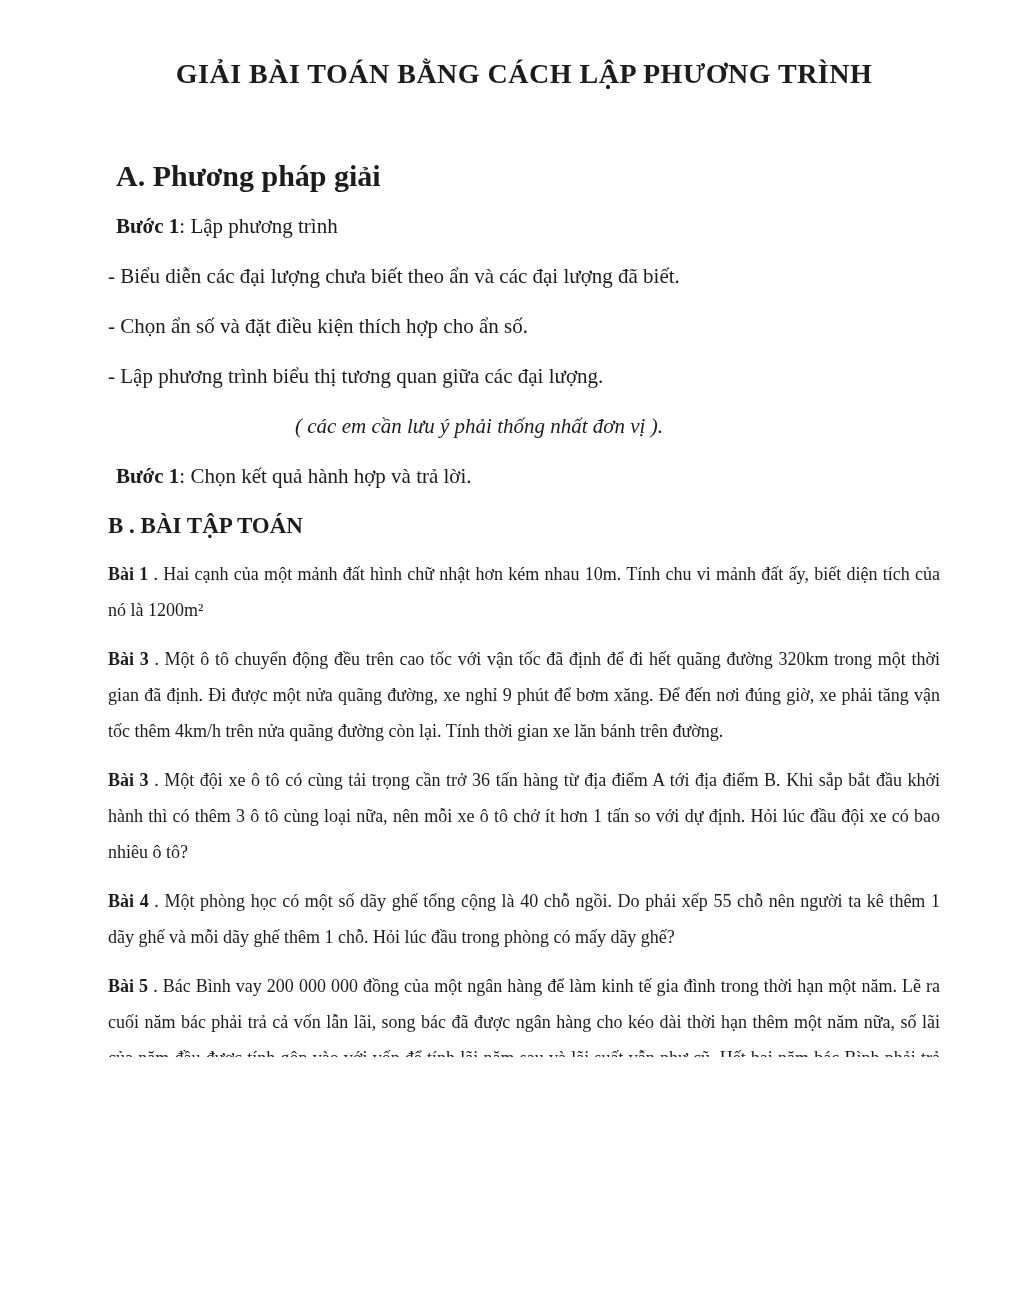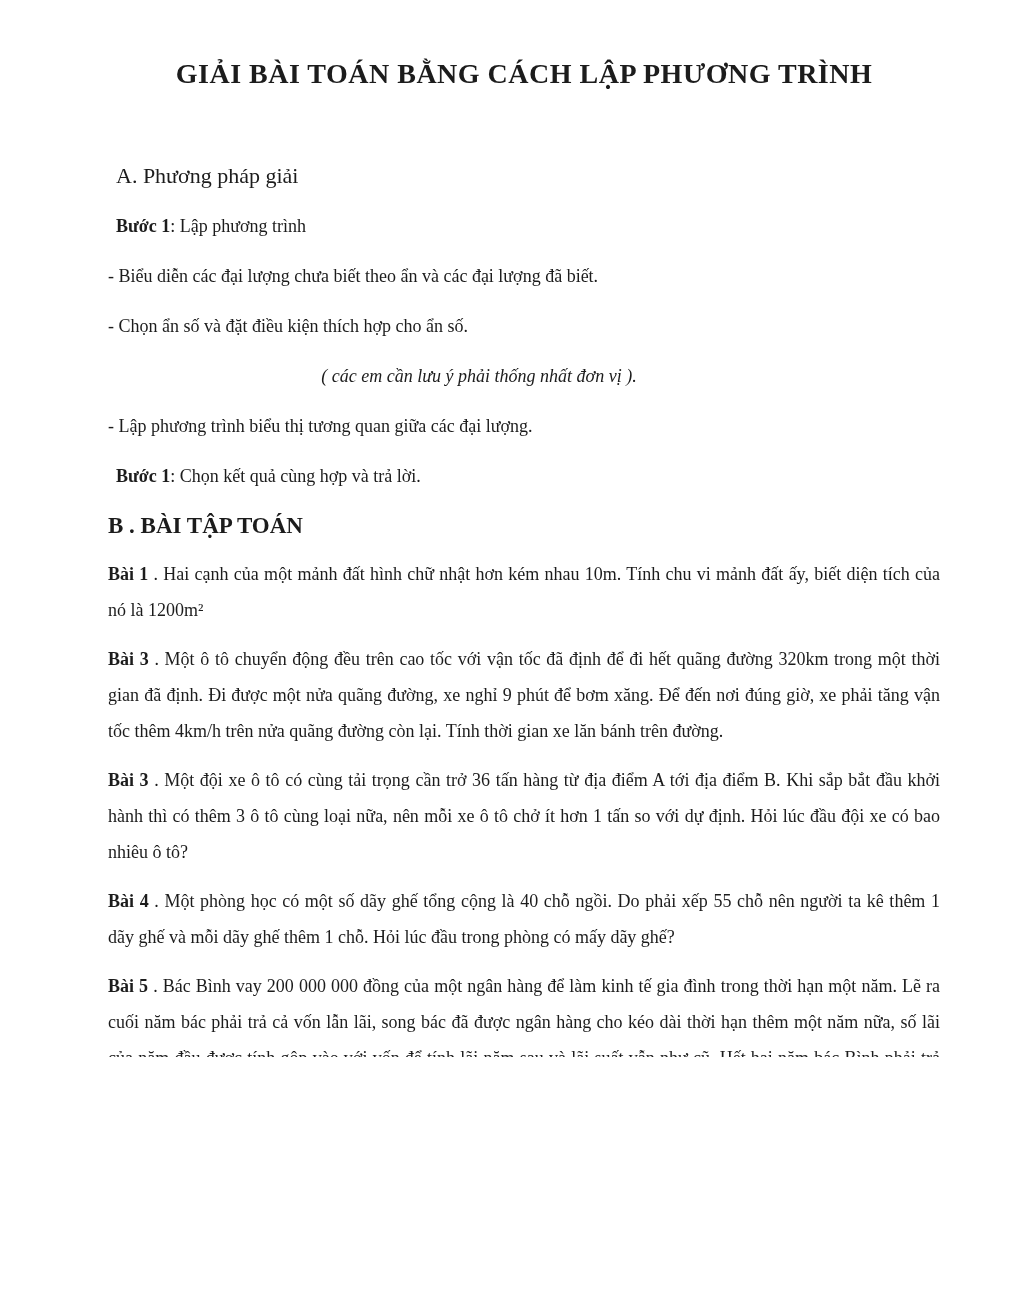--- a/index.html
+++ b/index.html
@@ -23,33 +23,33 @@
   }
   .doc-title {
     font-size: 28px;
     font-weight: bold;
     text-align: center;
     line-height: 36px;
     margin: 0 0 66px 0;
     letter-spacing: 0.5px;
   }
   .heading-a {
-    font-size: 22px;
-    font-weight: normal;
+    font-size: 30px;
+    font-weight: bold;
     line-height: 36px;
     margin: 0 0 14px 8px;
   }
   .heading-b {
     font-size: 23px;
     font-weight: bold;
     line-height: 36px;
     margin: 0 0 12px 0;
   }
   .line {
-    font-size: 18px;
+    font-size: 21px;
     line-height: 36px;
     margin: 0 0 14px 0;
   }
   .step-line { margin-left: 8px; }
   .step-label { font-weight: bold; }
   .note-line {
     font-style: italic;
     text-align: center;
     padding-right: 90px;
   }
@@ -69,26 +69,26 @@
   <h1 class="doc-title">GIẢI BÀI TOÁN BẰNG CÁCH LẬP PHƯƠNG TRÌNH</h1>
 
   <div class="heading-a">A. Phương pháp giải</div>
 
   <p class="line step-line"><span class="step-label">Bước 1</span><span>: Lập phương trình</span></p>
 
   <p class="line">- Biểu diễn các đại lượng chưa biết theo ẩn và các đại lượng đã biết.</p>
 
   <p class="line">- Chọn ẩn số và đặt điều kiện thích hợp cho ẩn số.</p>
 
+  <p class="line">- Lập phương trình biểu thị tương quan giữa các đại lượng.</p>
+
   <p class="line note-line">( các em cần lưu ý phải thống nhất đơn vị ).</p>
 
-  <p class="line">- Lập phương trình biểu thị tương quan giữa các đại lượng.</p>
 
-
-  <p class="line step-line"><span class="step-label">Bước 1</span><span>: Chọn kết quả cùng hợp và trả lời.</span></p>
+  <p class="line step-line"><span class="step-label">Bước 1</span><span>: Chọn kết quả hành hợp và trả lời.</span></p>
 
   <div class="heading-b">B . BÀI TẬP TOÁN</div>
 
   <p class="problem"><span class="problem-label">Bài 1</span><span> . Hai cạnh của một mảnh đất hình chữ nhật hơn kém nhau 10m. Tính chu vi mảnh đất ấy, biết diện tích của nó là 1200m²</span></p>
 
   <p class="problem"><span class="problem-label">Bài 3</span><span> . Một ô tô chuyển động đều trên cao tốc với vận tốc đã định để đi hết quãng đường 320km trong một thời gian đã định. Đi được một nửa quãng đường, xe nghỉ 9 phút để bơm xăng. Để đến nơi đúng giờ, xe phải tăng vận tốc thêm 4km/h trên nửa quãng đường còn lại. Tính thời gian xe lăn bánh trên đường.</span></p>
 
   <p class="problem"><span class="problem-label">Bài 3</span><span> . Một đội xe ô tô có cùng tải trọng cần trở 36 tấn hàng từ địa điểm A tới địa điểm B. Khi sắp bắt đầu khởi hành thì có thêm 3 ô tô cùng loại nữa, nên mỗi xe ô tô chở ít hơn 1 tấn so với dự định. Hỏi lúc đầu đội xe có bao nhiêu ô tô?</span></p>
 
   <p class="problem"><span class="problem-label">Bài 4</span><span> . Một phòng học có một số dãy ghế tổng cộng là 40 chỗ ngồi. Do phải xếp 55 chỗ nên người ta kê thêm 1 dãy ghế và mỗi dãy ghế thêm 1 chỗ. Hỏi lúc đầu trong phòng có mấy dãy ghế?</span></p>

